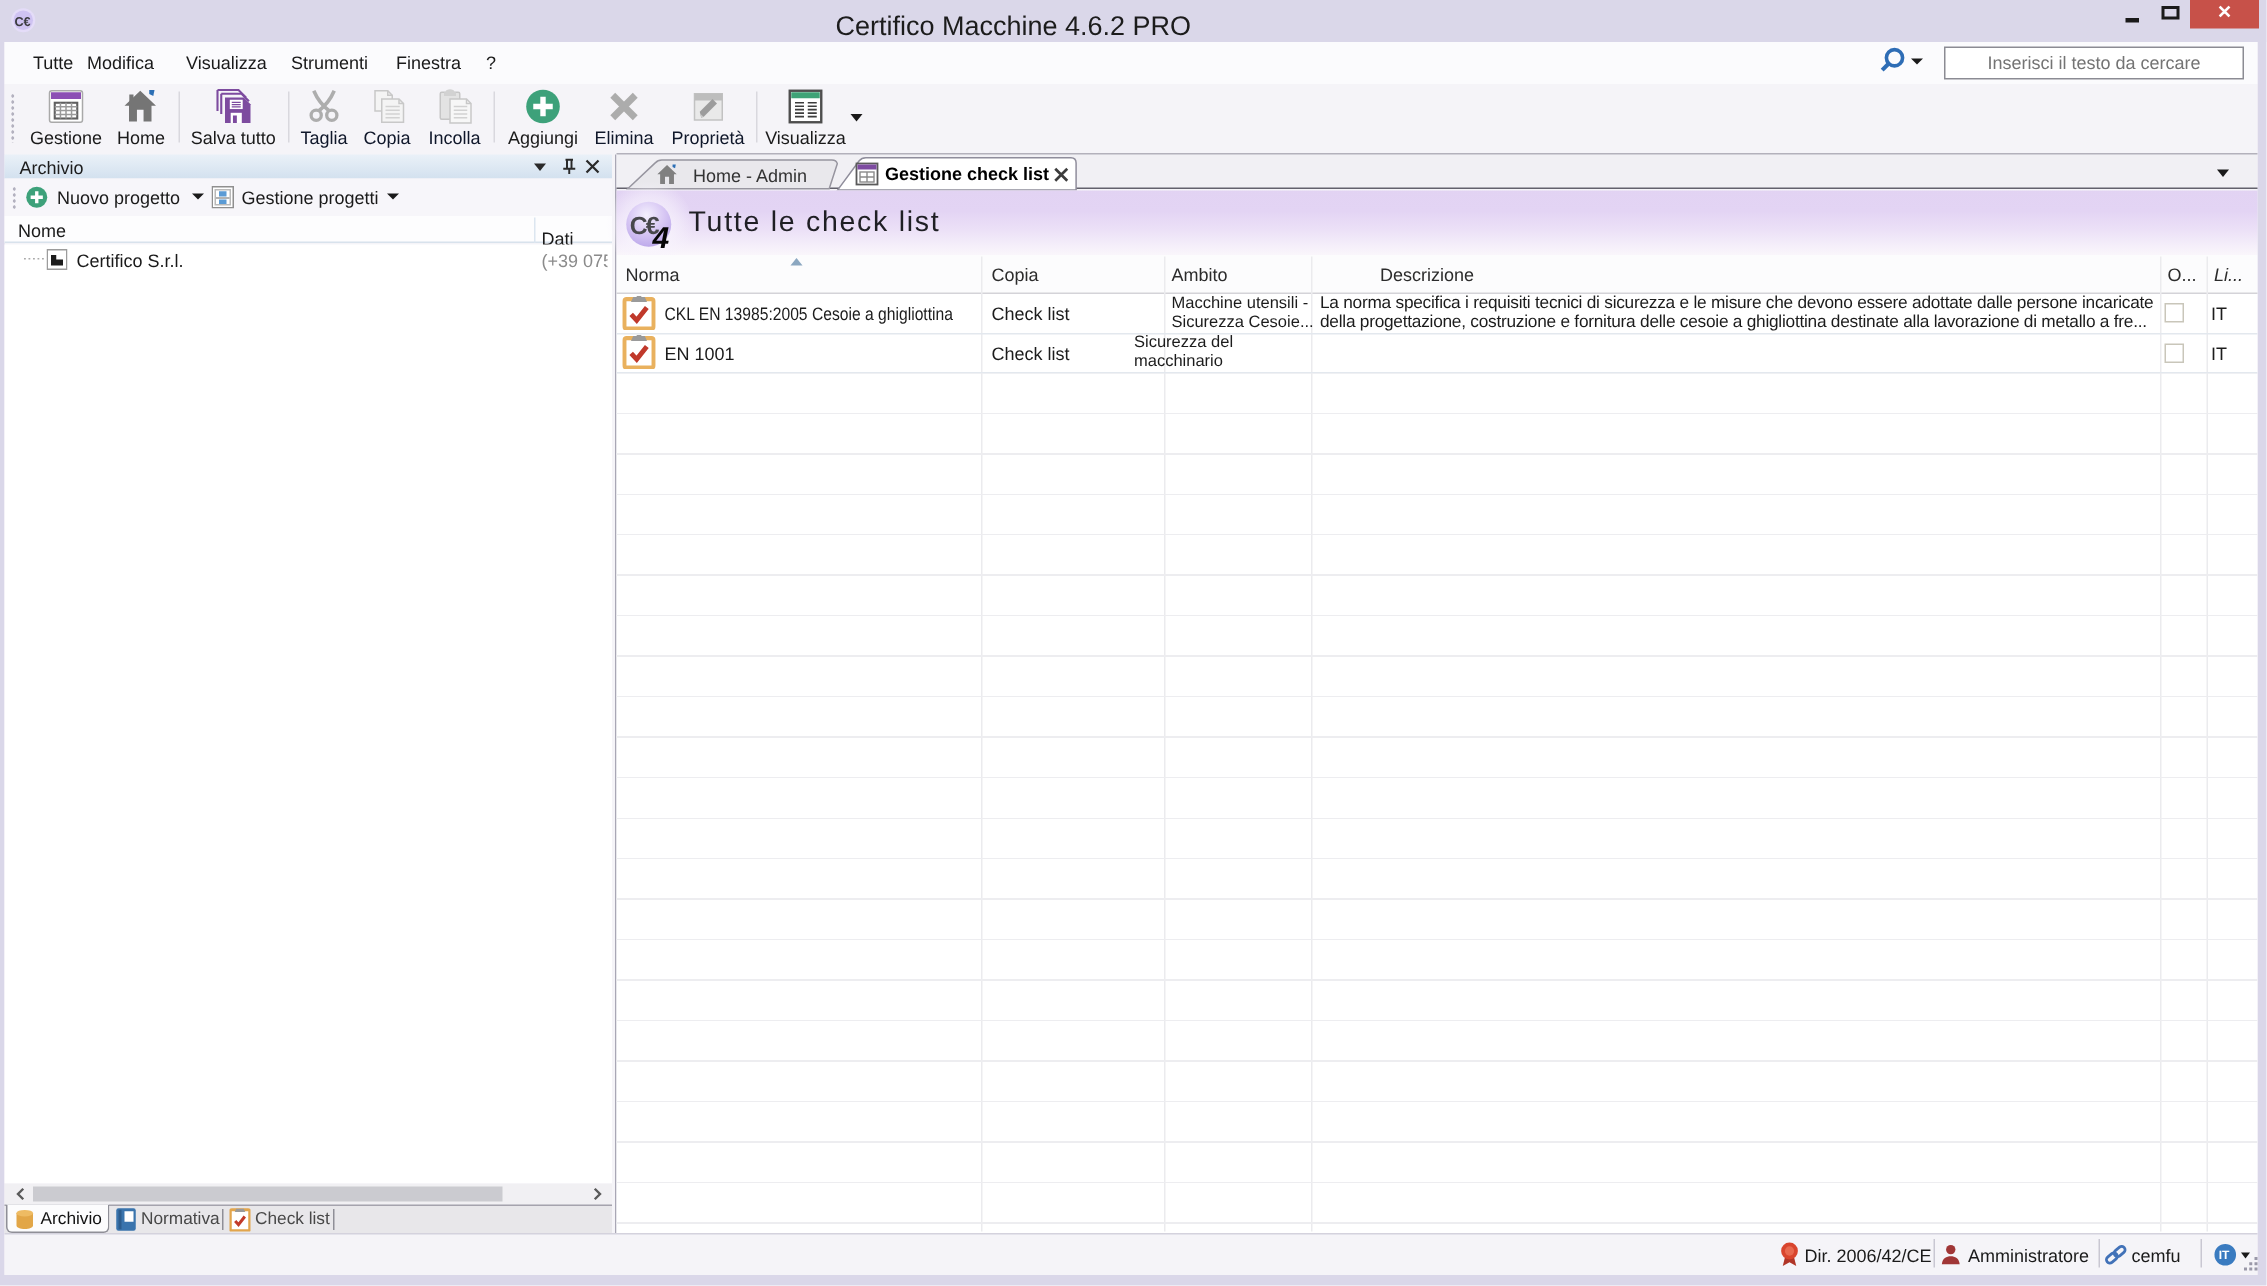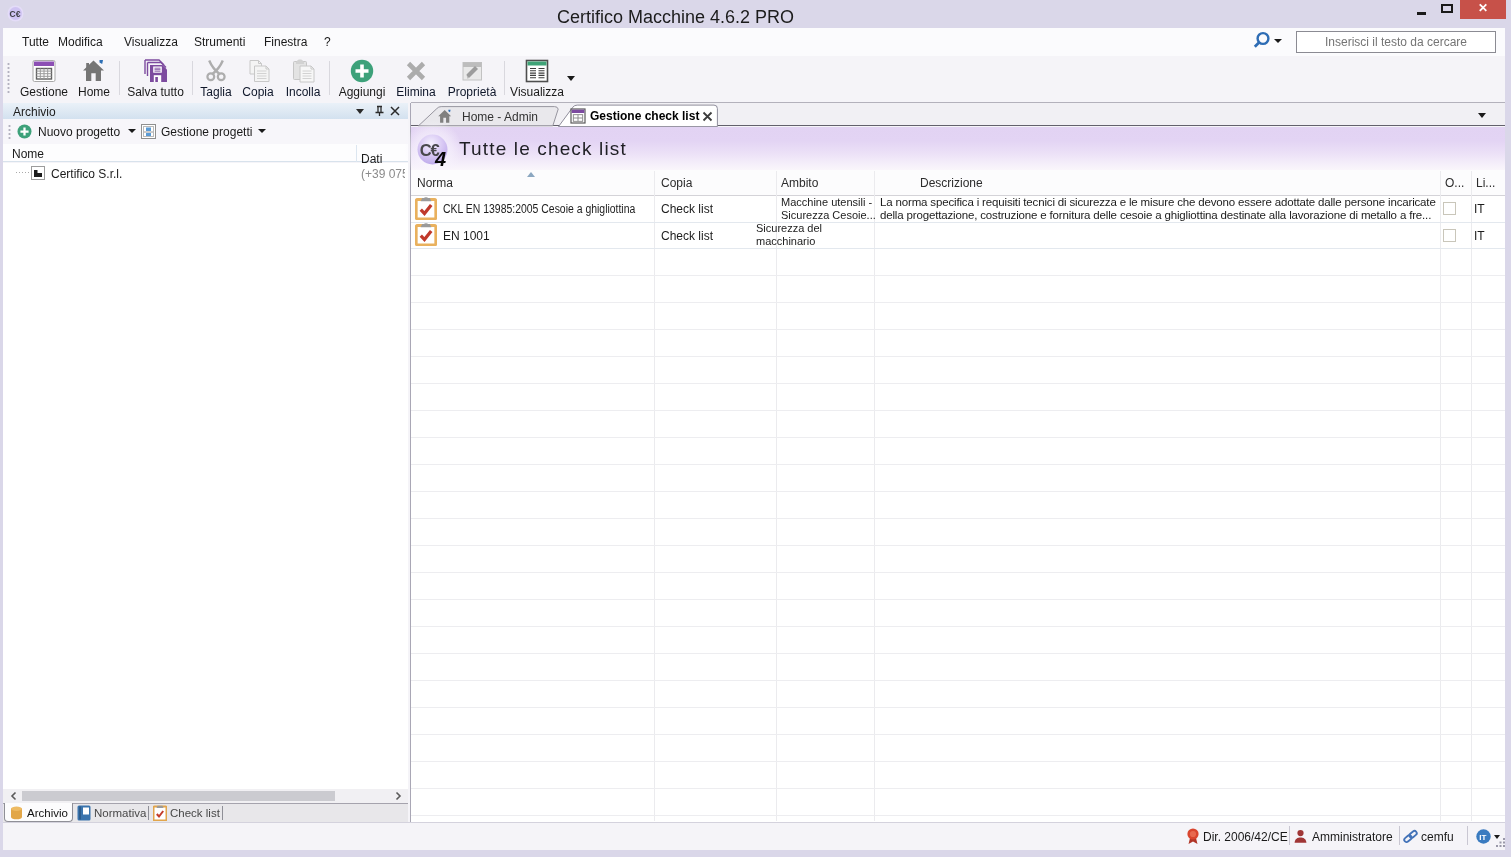--- a/index.html
+++ b/index.html
@@ -319,21 +319,21 @@
     <text x="18" y="31.5" font-family="Liberation Sans" font-size="20" font-weight="bold" font-style="italic" fill="#060606">4</text>
   </svg>
   <div class="abs" style="left:459px; top:138px; font-size:19px; letter-spacing:1.15px; color:#1f1f24;">Tutte le check list</div>
 
   <div class="abs" id="grid-headrow"></div>
   <div class="headtext" style="left:417px;">Norma</div>
   <div class="headtext" style="left:661px;">Copia</div>
   <div class="headtext" style="left:781px;">Ambito</div>
   <div class="headtext" style="left:920px;">Descrizione</div>
   <div class="headtext" style="left:1445px;">O...</div>
-  <div class="headtext" style="left:1476px;">Li...</div>
+  <div class="headtext" style="left:1476px;font-style:italic;">Li...</div>
   <div class="abs" style="left:527px; top:172px; width:0; height:0; border-left:4.5px solid transparent; border-right:4.5px solid transparent; border-bottom:5px solid #8ba7c0;"></div>
 
   <div class="abs" id="grid-body"></div>
 
   <div class="vline" style="left:654px; top:171px; height:650px;"></div>
   <div class="vline" style="left:776px; top:171px; height:650px;"></div>
   <div class="vline" style="left:874px; top:171px; height:650px;"></div>
   <div class="vline" style="left:1440px; top:171px; height:650px;"></div>
   <div class="vline" style="left:1471px; top:171px; height:650px;"></div>
 

